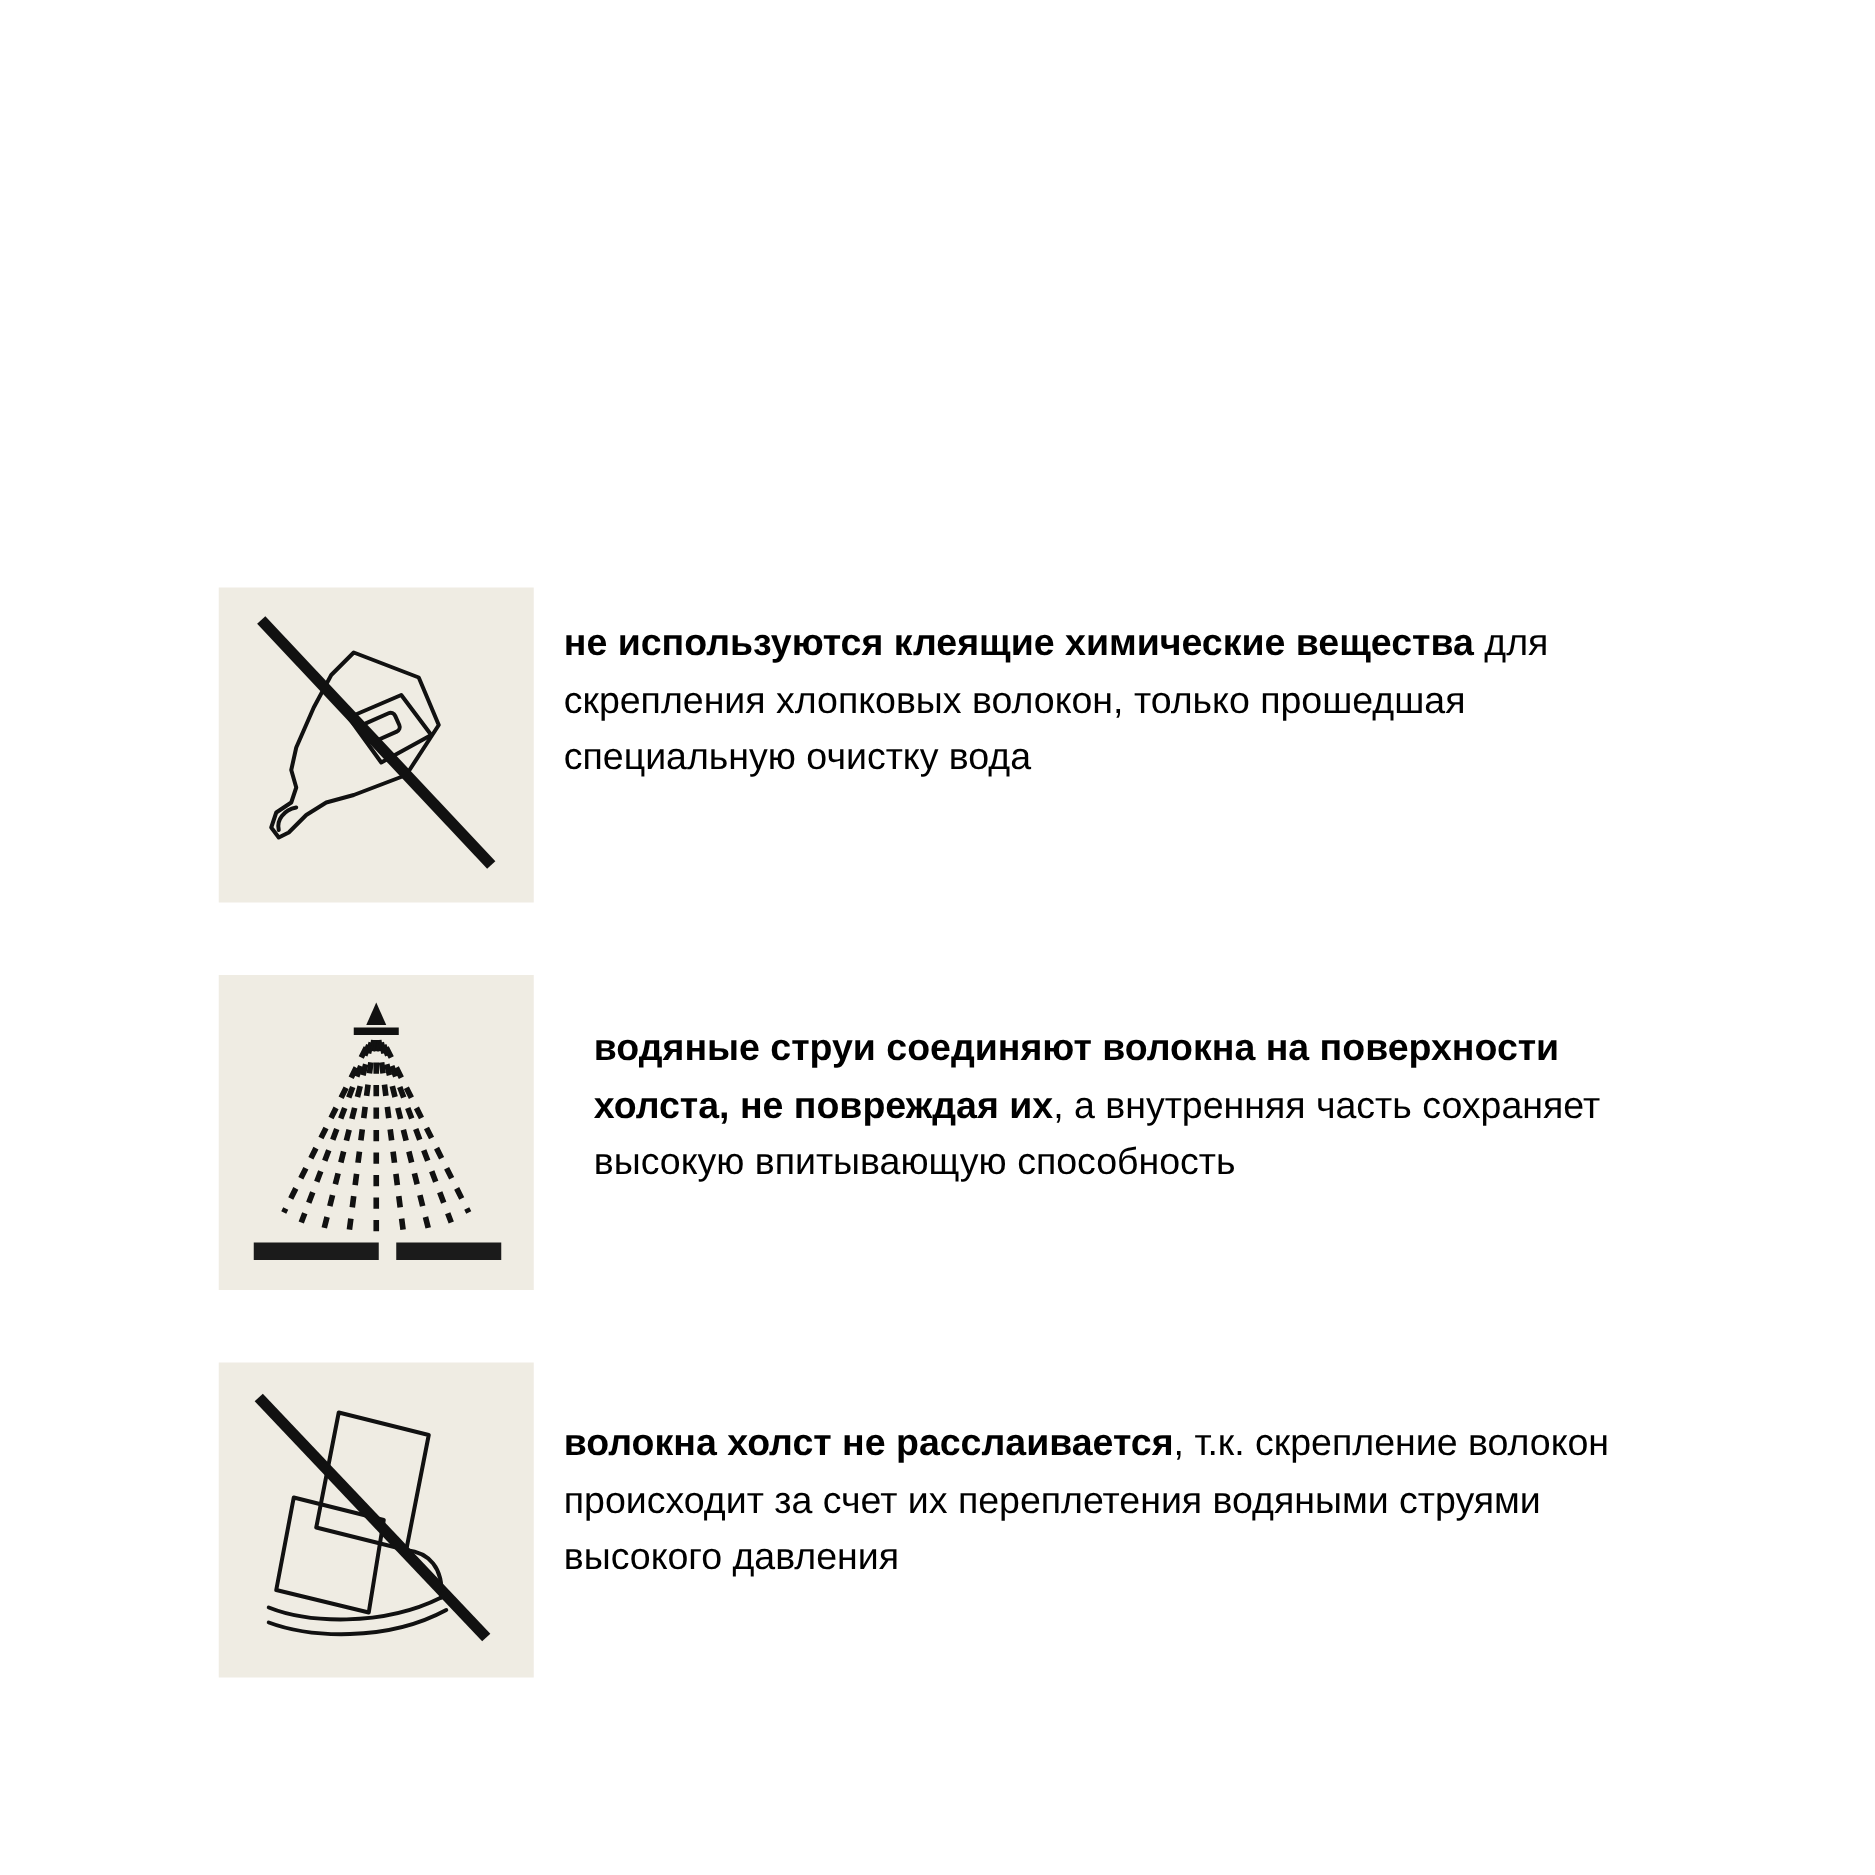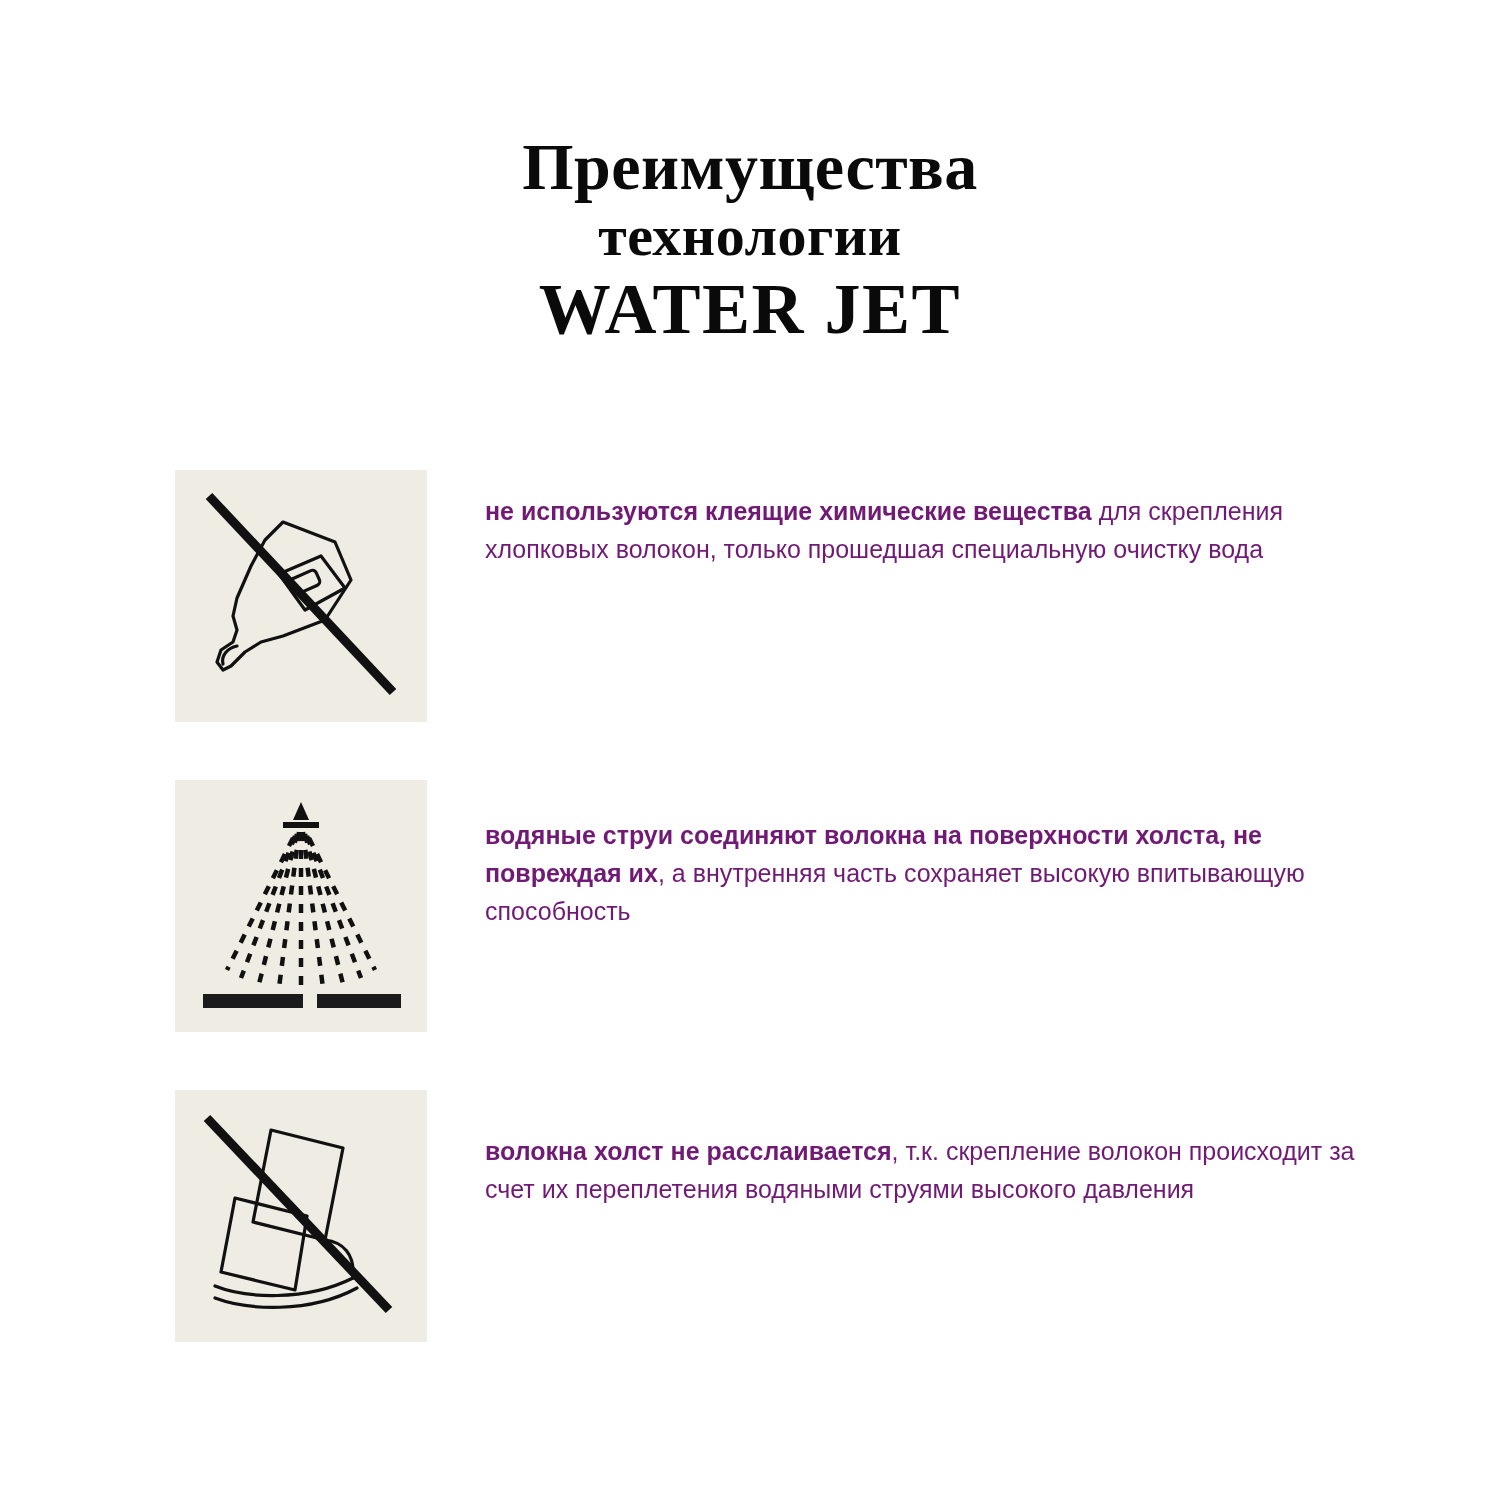--- a/index.html
+++ b/index.html
@@ -66,43 +66,38 @@
     position: relative;
     overflow: hidden;
   }
   .icon-box svg {
     display: block;
     width: 252px;
     height: 252px;
   }
   .feature-text {
     flex: 1 1 auto;
-    padding-left: 58px;
+    padding-left: 24px;
     padding-top: 22px;
-    font-size: 25px;
+    font-size: 30px;
     line-height: 1.52;
-    color: #701a75;
+    color: #000000;
     font-weight: 400;
   }
   .feature-text b {
     font-weight: 700;
   }
-  .feature-row.r2 .feature-text { padding-top: 36px; }
+  .feature-row.r2 .feature-text { padding-top: 36px; margin-left: 24px; }
   .feature-row.r3 .feature-text { padding-top: 42px; }
 </style>
 </head>
 <body>
 
 <div class="page">
 
-  <div class="title-block">
-    <div class="title-line-1">Преимущества</div>
-    <div class="title-line-2">технологии</div>
-    <div class="title-line-3">WATER JET</div>
-  </div>
 
   <div class="features">
 
     <div class="feature-row r1">
       <div class="icon-box">
         <svg viewBox="0 0 252 252" xmlns="http://www.w3.org/2000/svg">
           <g fill="none" stroke="#111111" stroke-width="3.2" stroke-linejoin="round" stroke-linecap="round">
             <path d="M108 52 L160 72 L176 110 L150 150 L108 166 L86 172 L70 182 L56 196 L48 200 L42 192 L46 180 L58 172 L62 160 L58 146 L62 128 L76 96 L90 70 Z"></path>
             <path d="M104 104 L146 86 L170 118 L130 140 Z"></path>
             <rect x="116" y="104" width="28" height="16" rx="4" transform="rotate(-24 130 112)"></rect>

